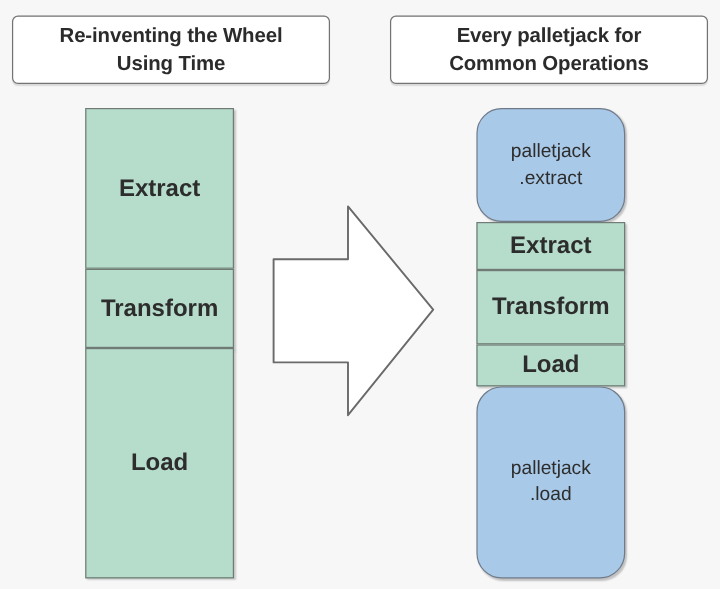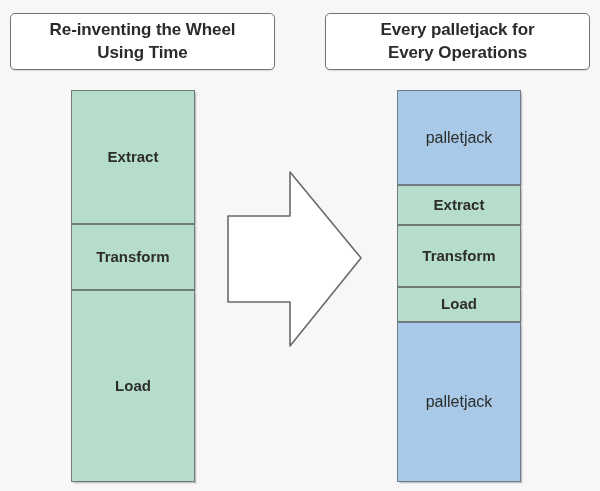--- a/index.html
+++ b/index.html
@@ -57,24 +57,24 @@
     box-sizing: border-box;
     border: 1.5px solid #6f7b74;
     display: flex;
     align-items: center;
     justify-content: center;
     text-align: center;
     color: #2d2d2d;
     box-shadow: 1.5px 1.5px 1.5px rgba(0,0,0,0.22);
   }
   .block.green { background: #b6ddcc; }
-  .block.blue  { background: #a9c9e8; border-color: #6f7b8a; }
+  .block.blue  { background: #a9c9e8; border-color: #6f7b8a; border-radius: 21px; }
 
   .block-label {
-    font-size: 15px;
+    font-size: 20px;
     line-height: 1.35;
     pointer-events: none;
   }
   .block.green .block-label { font-weight: bold; }
   .block.blue  .block-label { font-weight: normal; font-size: 16px; }
   .block-label .l2 { display: block; }
 
   
   #arrow {
     position: absolute;
@@ -92,21 +92,21 @@
   <div class="title-box" id="title-left">
     <div>
       <span>Re-inventing the Wheel</span>
       <span>Using Time</span>
     </div>
   </div>
 
   <div class="title-box" id="title-right">
     <div>
       <span>Every palletjack for</span>
-      <span>Every Operations</span>
+      <span>Common Operations</span>
     </div>
   </div>
 
   <div class="column" id="column-left">
 
     <div class="block green" style="top:0px; height:134px;">
       <span class="block-label">Extract</span>
     </div>
 
     <div class="block green" style="top:134px; height:66px;">
@@ -123,36 +123,38 @@
     <svg width="145" height="182" viewBox="0 0 145 182" xmlns="http://www.w3.org/2000/svg">
       <polygon points="6,48 68,48 68,4 139,90 68,178 68,134 6,134" fill="#ffffff" stroke="#6a6a6a" stroke-width="1.6" stroke-linejoin="round"></polygon>
     </svg>
   </div>
 
   <div class="column" id="column-right">
 
     <div class="block blue" style="top:0px; height:95px;">
       <span class="block-label">
         <span class="l1">palletjack</span>
+        <span class="l2">.extract</span>
       </span>
     </div>
 
     <div class="block green" style="top:95px; height:40px;">
       <span class="block-label">Extract</span>
     </div>
 
     <div class="block green" style="top:135px; height:62px;">
       <span class="block-label">Transform</span>
     </div>
 
     <div class="block green" style="top:197px; height:35px;">
       <span class="block-label">Load</span>
     </div>
 
     <div class="block blue" style="top:232px; height:160px;">
       <span class="block-label">
         <span class="l1">palletjack</span>
+        <span class="l2">.load</span>
       </span>
     </div>
 
   </div>
 
 </div>
 
 </body></html>

